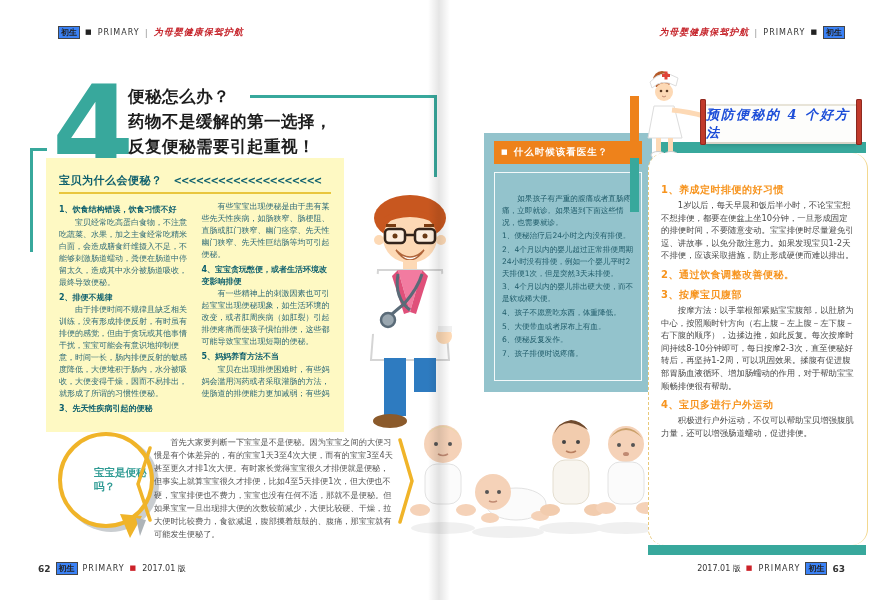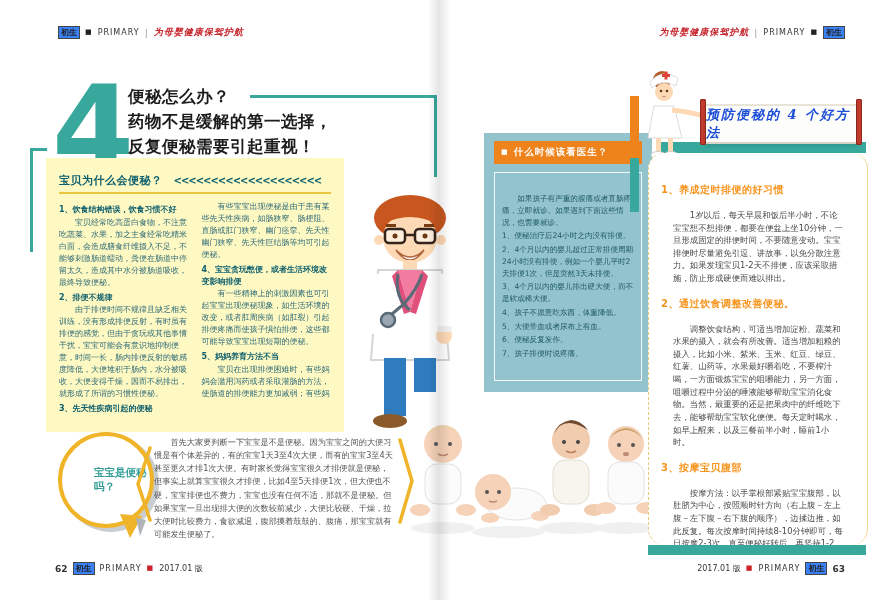--- a/index.html
+++ b/index.html
@@ -37,21 +37,21 @@
   
   .tab{width:9px;}
   .scroll-paper{background:#fdfdfb;border-top:2px solid #e8e4d8;border-bottom:2px solid #d8d4c8;
                 box-shadow:0 2px 3px rgba(0,0,0,0.12);display:flex;align-items:center;justify-content:center;}
   .banner-text{color:#1d4ed8;font-weight:bold;font-style:italic;font-size:13px;letter-spacing:2px;
                font-family:"DejaVu Serif",serif;}
   .pole{background:#c23a2b;border-radius:2px;box-shadow:inset 0 0 0 1px #8e2a20;}
   .rightbox{background:#ffffff;border-left:1px dashed #e8c87a;border-right:1px solid #f3d88f;
             box-sizing:border-box;padding:24px 12px;overflow:hidden;border-radius:16px;}
   .rsec-h{font-size:10px;font-weight:bold;color:#f7941e;margin:6px 0 2px 0;letter-spacing:0.5px;}
-  .rsec-b{font-size:8.4px;color:#4a4a4a;margin:12px;text-indent:2em;line-height:1.5;}
+  .rsec-b{font-size:8.4px;color:#4a4a4a;margin:0;text-indent:2em;line-height:1.5;}
   
   .bubble{width:88px;height:88px;border-radius:50%;border:4px solid #f0b429;background:#fff;
           box-shadow:5px 4px 0 rgba(150,158,163,0.5);display:flex;align-items:center;justify-content:center;}
   .bubble-text{color:#2f9b94;font-weight:bold;font-size:10.5px;margin-left:32px;}
   .answer{font-size:8.2px;color:#555;line-height:1.6;text-indent:2em;}
   .gutter{background:linear-gradient(to right,rgba(0,0,0,0),rgba(0,0,0,0.10),rgba(0,0,0,0));}
 </style>
 </head>
 <body>
 
@@ -250,28 +250,27 @@
   <div class="abs pole" style="left:700px;top:99px;width:6px;height:46px;"></div>
   <div class="abs pole" style="left:856px;top:99px;width:6px;height:46px;"></div>
   <div class="abs scroll-paper" style="left:706px;top:104px;width:150px;height:36px;">
     <span class="banner-text">预防便秘的 4 个好方法</span>
   </div>
 
   <div class="abs rightbox" style="left:648px;top:153px;width:220px;height:392px;">
     <p class="rsec-h">1、养成定时排便的好习惯</p>
     <p class="rsec-b">1岁以后，每天早晨和饭后半小时，不论宝宝想不想排便，都要在便盆上坐10分钟，一旦形成固定的排便时间，不要随意变动。宝宝排便时尽量避免引逗、讲故事，以免分散注意力。如果发现宝贝1-2天不排便，应该采取措施，防止形成硬便而难以排出。</p>
     <p class="rsec-h">2、通过饮食调整改善便秘。</p>
-    <p class="rsec-b">调整饮食结构，可适当增加淀粉、蔬菜和水果的摄入，就会有所改善。适当增加粗粮的摄入，比如小米、紫米、玉米、红豆、绿豆、红薯、山药等。水果最好嚼着吃，不要榨汁喝，一方面锻炼宝宝的咀嚼能力，另一方面，咀嚼过程中分泌的唾液能够帮助宝宝消化食物。当然，最重要的还是把果肉中的纤维吃下去，能够帮助宝宝软化便便。每天定时喝水，如早上醒来，以及三餐前半小时，睡前1小时。</p>
     <p class="rsec-h">3、按摩宝贝腹部</p>
     <p class="rsec-b">按摩方法：以手掌根部紧贴宝宝腹部，以肚脐为中心，按照顺时针方向（右上腹－左上腹－左下腹－右下腹的顺序），边揉边推，如此反复。每次按摩时间持续8-10分钟即可，每日按摩2-3次，直至便秘好转后，再坚持1-2周，可以巩固效果。揉腹有促进腹部胃肠血液循环、增加肠蠕动的作用，对于帮助宝宝顺畅排便很有帮助。</p>
     <p class="rsec-h">4、宝贝多进行户外运动</p>
     <p class="rsec-b">积极进行户外运动，不仅可以帮助宝贝增强腹肌力量，还可以增强肠道蠕动，促进排便。</p>
   </div>
 
-  <div class="abs runhead" style="left:55px;top:562px;">
+  <div class="abs runhead" style="left:38px;top:562px;">
     <span class="pagenum">62</span>
     <span class="logobox">初生</span>
     <span>PRIMARY</span>
     <span class="sq red">■</span>
     <span class="edition">2017.01 版</span>
   </div>
 
   <div class="abs runhead" style="right:34px;top:562px;">
     <span class="edition">2017.01 版</span>
     <span class="sq red">■</span>

